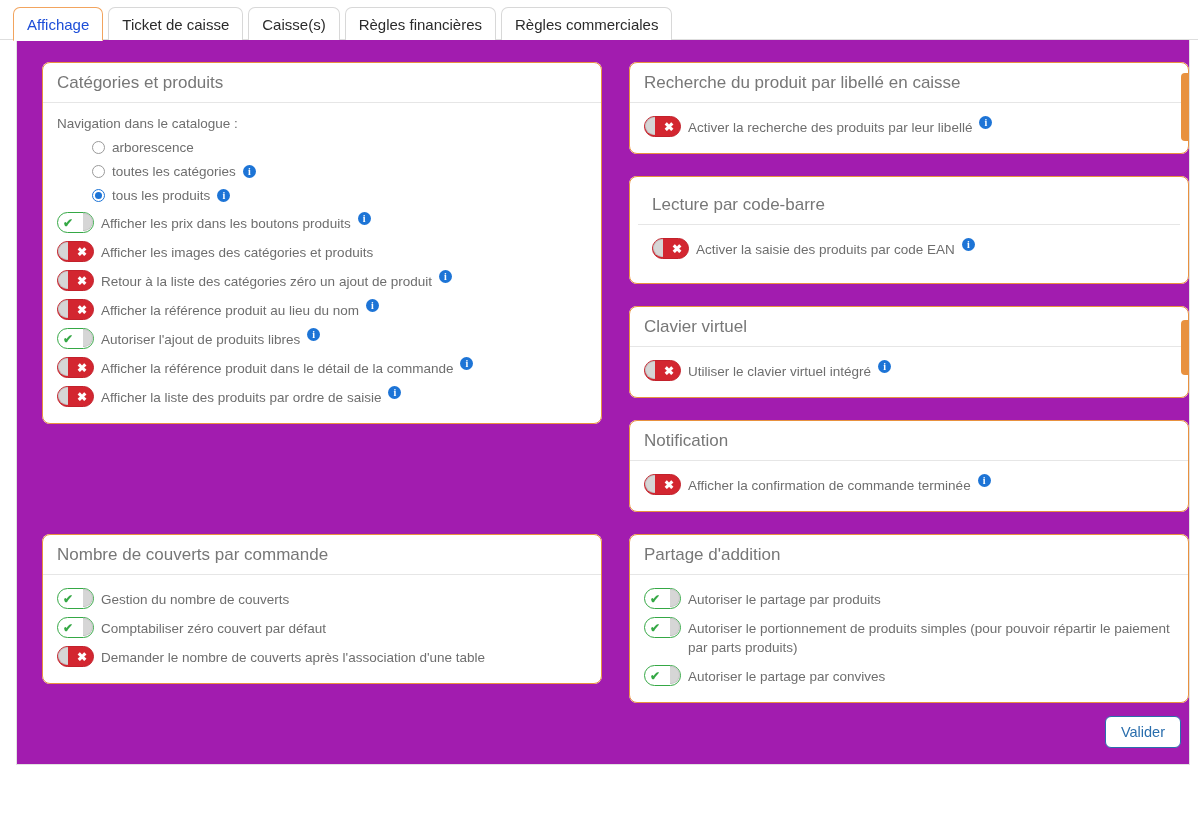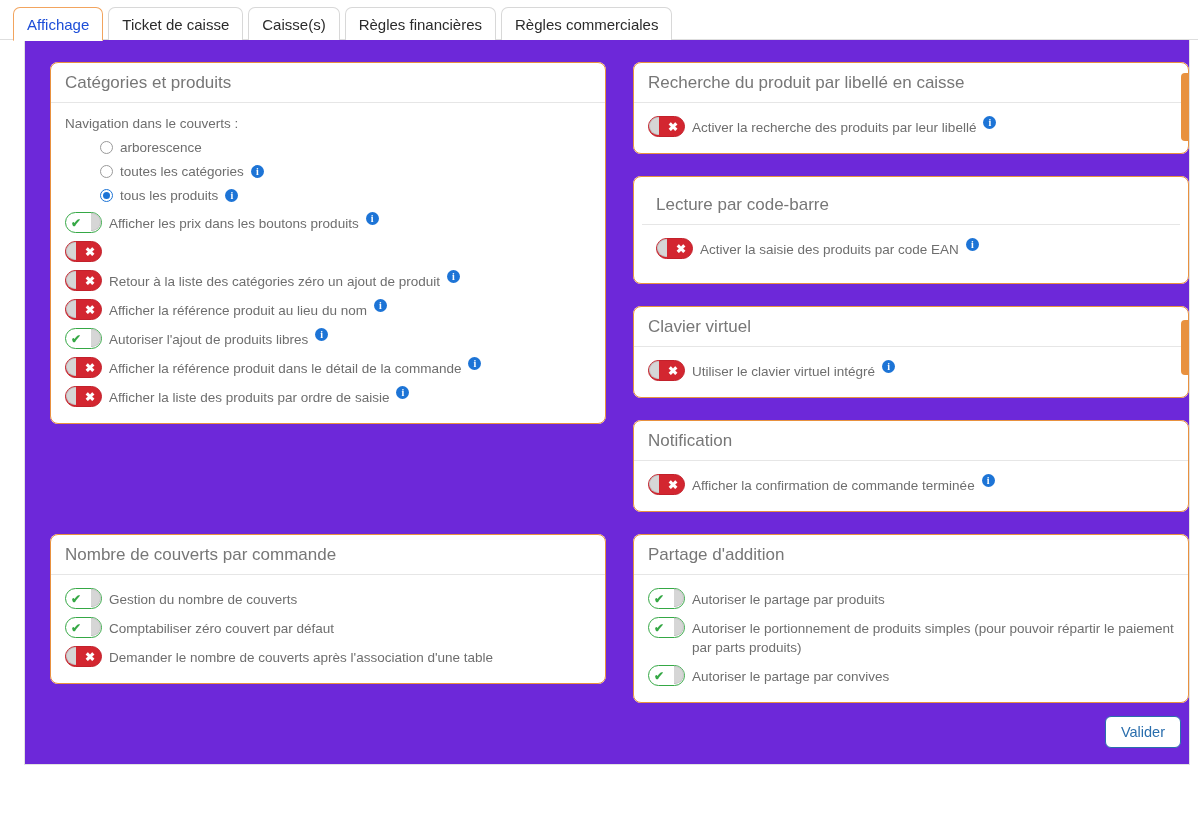--- a/index.html
+++ b/index.html
@@ -47,23 +47,23 @@
     color: #1d4ed8;
     border-color: #f2a45e;
     border-bottom: 1px solid #ffffff;
     margin-bottom: -1px;
     height: 34px;
   }
 
   
   .panelbody {
     position: relative;
-    margin: 0 8px 0 24px;
+    margin: 0 8px 0 16px;
     height: 725px;
-    background: #6d28d9;
+    background: #a21caf;
     border: 1px solid #e2e2e2;
     border-top: none;
     overflow: hidden;
   }
 
   .columns {
     display: flex;
     padding: 22px 0 0 0;
   }
   .col {
@@ -256,21 +256,21 @@
 <div class="panelbody">
 
   <div class="edge-frag" style="top:33px;height:68px;"></div>
   <div class="edge-frag" style="top:280px;height:55px;"></div>
 
   <div class="columns">
     <div class="col col-left" id="left-col">
         <fieldset class="card" style="margin: 0px 0px 110px; padding: 0px;">
           <div class="card-title">Catégories et produits</div>
           <div class="card-body">
-            <div class="plain-text">Navigation dans le couverts :</div>
+            <div class="plain-text">Navigation dans le catalogue :</div>
             <label class="radio-row">
               <span class="radio"></span>
               <span>arborescence</span>
             </label>
             <label class="radio-row">
               <span class="radio"></span>
               <span>toutes les catégories</span>
               <span class="info-icon">i</span>
             </label>
             <label class="radio-row">
@@ -284,20 +284,21 @@
                 <span class="mark">✔</span>
               </span>
               <span class="row-label">Afficher les prix dans les boutons produits</span>
               <span class="info-icon">i</span>
             </div>
             <div class="row">
               <span class="toggle off">
                 <span class="knob"></span>
                 <span class="mark">✖</span>
               </span>
+              <span class="row-label">Afficher les images des catégories et produits</span>
             </div>
             <div class="row">
               <span class="toggle off">
                 <span class="knob"></span>
                 <span class="mark">✖</span>
               </span>
               <span class="row-label">Retour à la liste des catégories zéro un ajout de produit</span>
               <span class="info-icon">i</span>
             </div>
             <div class="row">

